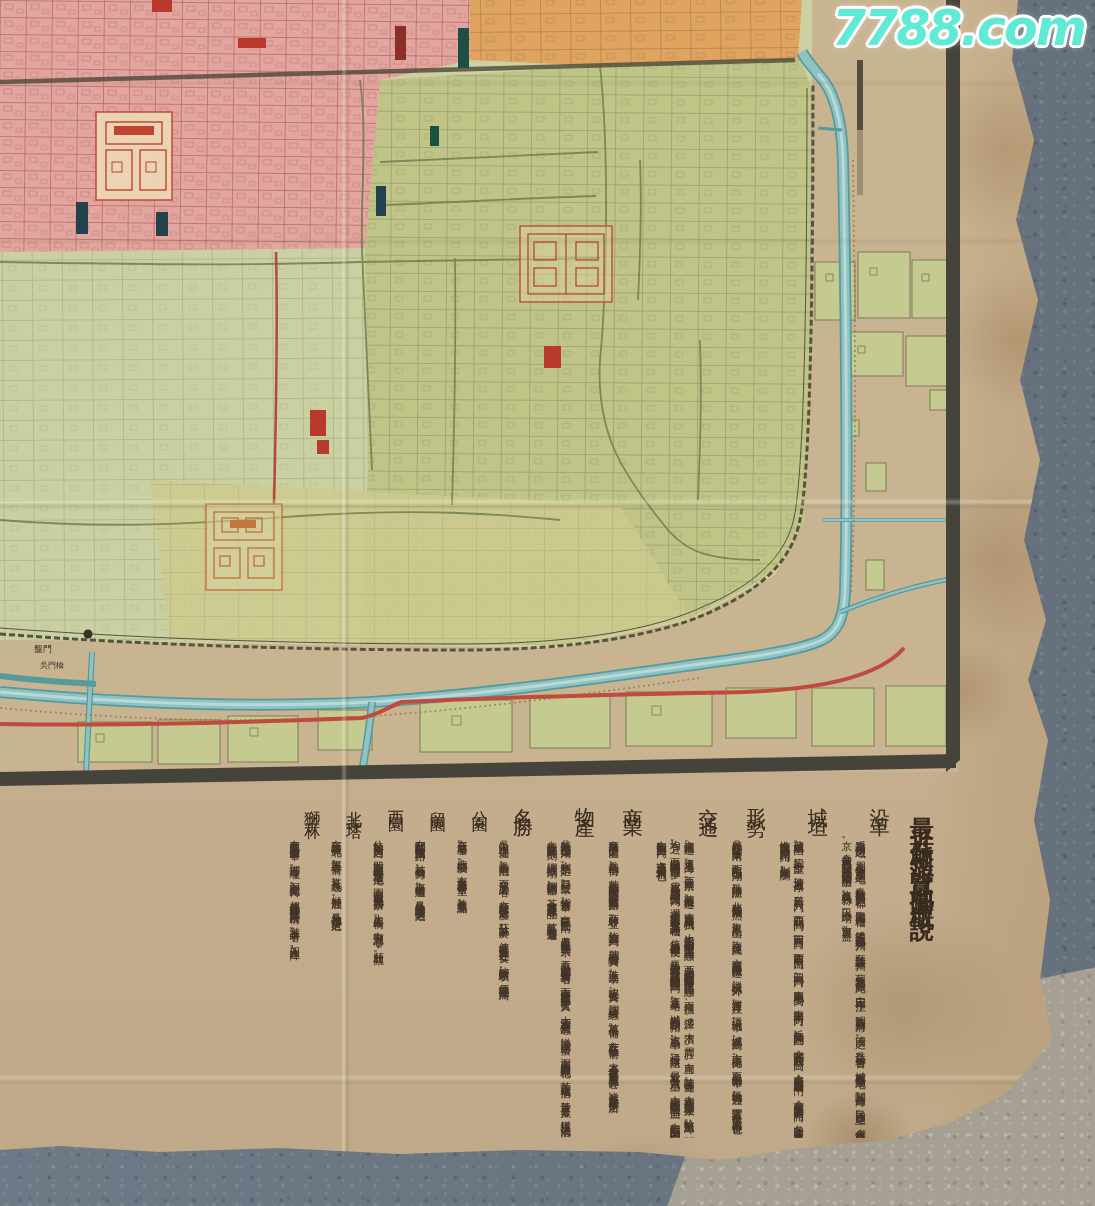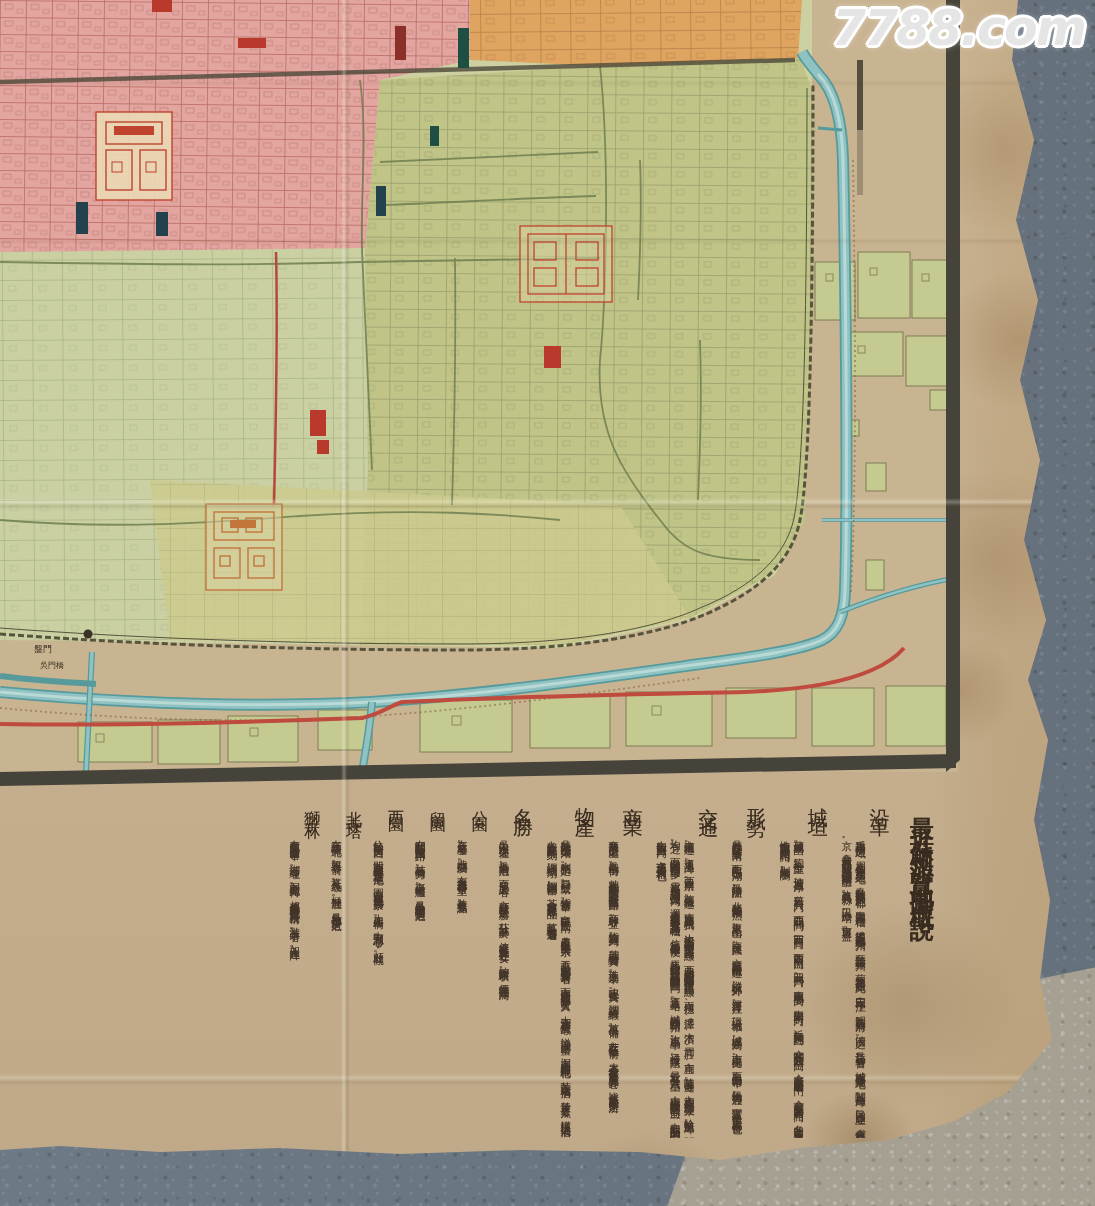--- a/index.html
+++ b/index.html
@@ -52,21 +52,21 @@
     text-shadow:0 0 .5px rgba(70,50,30,.55);}
   .map-title{font-size:24px;letter-spacing:11px;padding-top:12px;margin-block-end:12px;
     color:#382b1f;font-weight:bold;}
   .sec{margin-block-end:7px;height:352px;}
   .sec-title{font-size:20px;letter-spacing:9px;padding-top:6px;color:#3a2d21;}
   .sec-body{font-size:10.5px;letter-spacing:1.5px;line-height:1.32;padding-top:46px;height:352px;box-sizing:border-box;}
   .entry .sec-title{font-size:16px;letter-spacing:6px;padding-top:12px;}
   
   .watermark{position:absolute;left:832px;top:0px;z-index:30;
     font-family:"DejaVu Sans",sans-serif;font-weight:bold;font-style:italic;
-    font-size:49px;letter-spacing:-2px;color:#e5e5e5;
+    font-size:49px;letter-spacing:-2px;color:#5eead4;
     text-shadow:-2px -2px 0 #fff,2px -2px 0 #fff,-2px 2px 0 #fff,2px 2px 0 #fff,
       -3px 0 0 #fff,3px 0 0 #fff,0 -3px 0 #fff,0 3px 0 #fff,0 0 7px rgba(255,255,255,.9);}
 </style>
 </head>
 <body>
 
 <div class="stage">
   <div class="floor-dark"></div>
   <div class="floor-light"></div>
 

